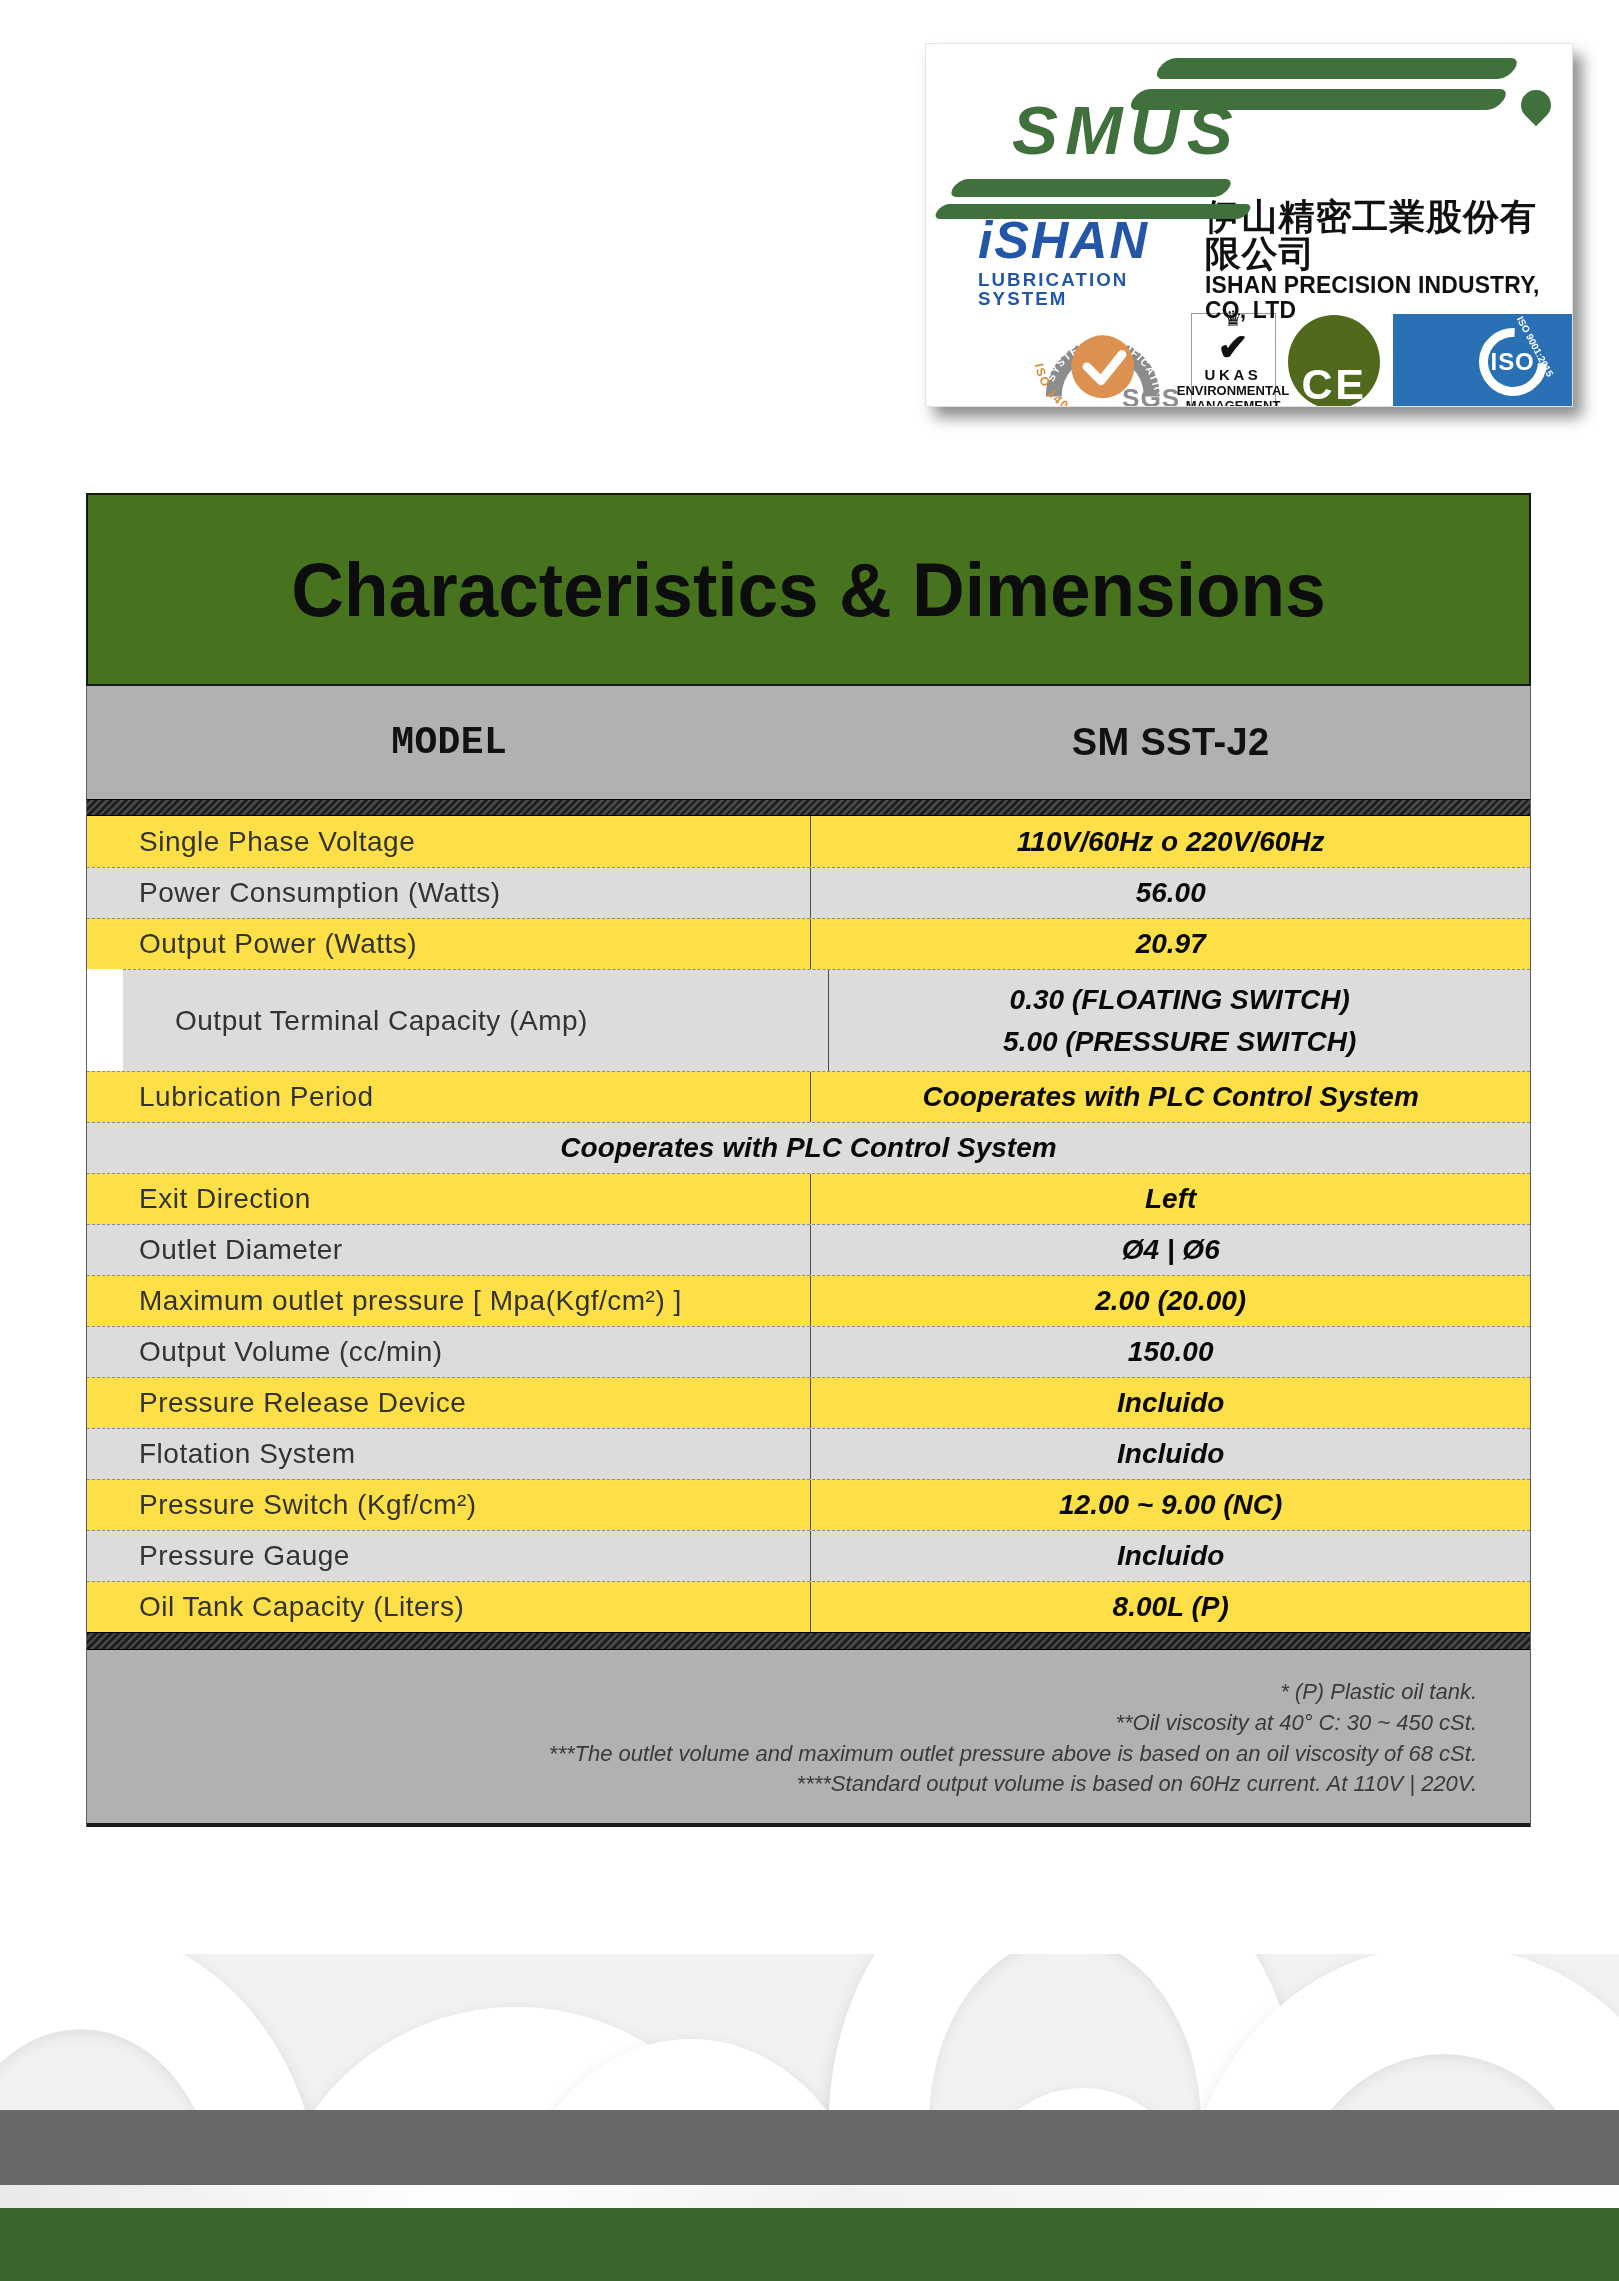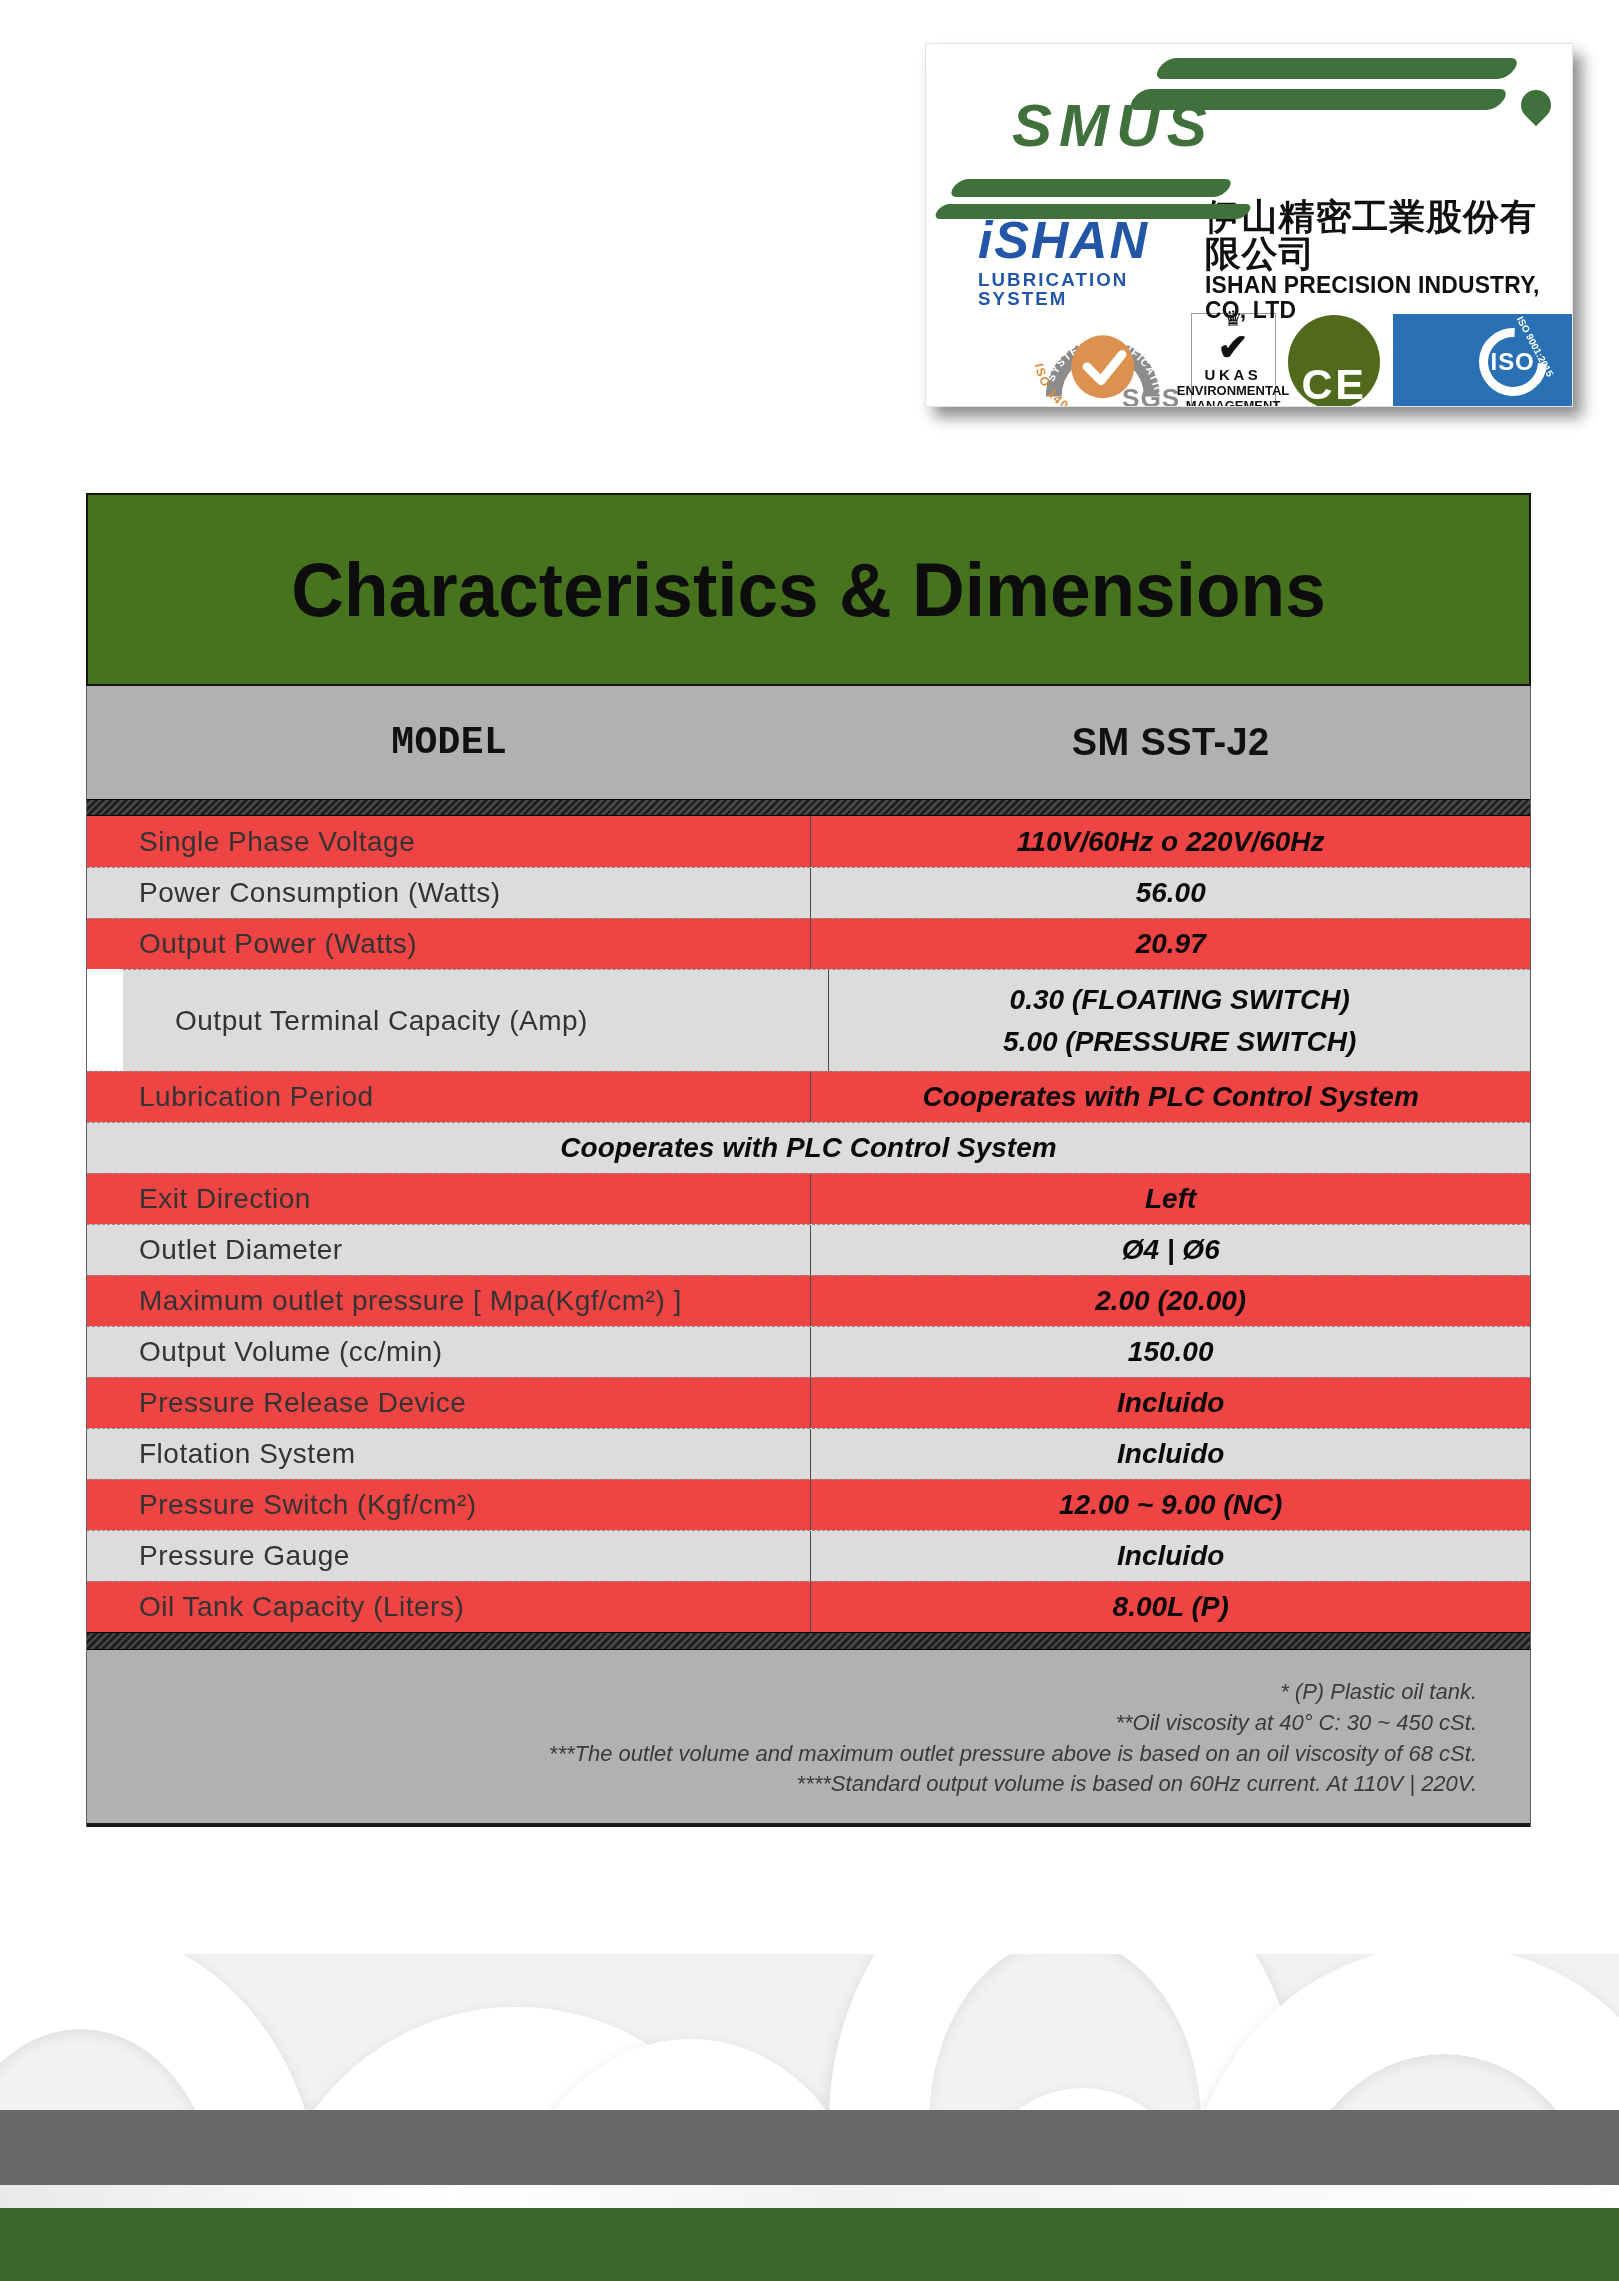--- a/index.html
+++ b/index.html
@@ -22,21 +22,21 @@
   .smus-wrap { position:relative; height:176px; }
   .smus-bar { position:absolute; background:#40713c; border-radius:10.7px; transform:skewX(-32deg); }
   .smus-bar.b1 { left:233px; top:14.3px;  width:356px; height:20.5px; }
   .smus-bar.b2 { left:207px; top:45px;  width:371px; height:20.5px; }
   .smus-swoosh.s1 { position:absolute; left:27px; top:135px; width:276px; height:18px;
     background:#40713c; border-radius:9px; transform:skewX(-32deg); }
   .smus-swoosh.s2 { position:absolute; left:10.7px; top:160px; width:312px; height:15px;
     background:#40713c; border-radius:8px; transform:skewX(-32deg); }
   .smus-text {
     position:absolute; left:86px; top:52px;
-    font-size:60px; line-height:1; font-weight:bold; font-style:italic;
+    font-size:69px; line-height:1; font-weight:bold; font-style:italic;
     color:#40713c; letter-spacing:7.1px;
   }
   .oil-drop {
     position:absolute; left:595px; top:46px; width:30px; height:30px;
     background:#40713c; border-radius:0 50% 50% 50%; transform:rotate(-135deg);
   }
   .ishan-row { display:flex; align-items:center; gap:23px; padding:0 0 0 52px; height:82px; }
   .ishan-logo { color:#2456a8; line-height:1; }
   .ishan-name { font-size:52px; font-weight:bold; font-style:italic; letter-spacing:1.8px; }
   .ishan-sub  { font-size:18.7px; font-weight:bold; letter-spacing:2.1px; margin-top:5.3px; }
@@ -98,21 +98,21 @@
     display:flex; align-items:center; justify-content:center;
     font-size:38px; font-weight:bold; color:#111; letter-spacing:0.4px;
   }
   .model-cell.left { width:50.2%;font-family:Liberation Mono, monospace; }
   .model-cell.right { flex:1; }
   .hatch {
     height:17px;
     background:repeating-linear-gradient(135deg,#1e1e1e 0 2.7px,#474747 2.7px 5.3px);
     border-top:0.9px solid #000; border-bottom:0.9px solid #000;
   }
-  .rows .row { display:flex; min-height:51px; background:#ef4444; }
+  .rows .row { display:flex; min-height:51px; background:#fde047; }
   .rows .row.shaded { background:#dcdcdc; }
   .rows .row.tall { min-height:102px;margin-left:36px; }
   .rows .row + .row { border-top:0.9px dashed #8d8d8d; }
   .cell-label {
     width:50.2%; display:flex; align-items:center;
     padding-left:52px; font-size:28px; color:#333; letter-spacing:0.5px;
     border-right:0.9px solid #4c4c4c;
   }
   .cell-value {
     flex:1; display:flex; flex-direction:column; align-items:center; justify-content:center;

